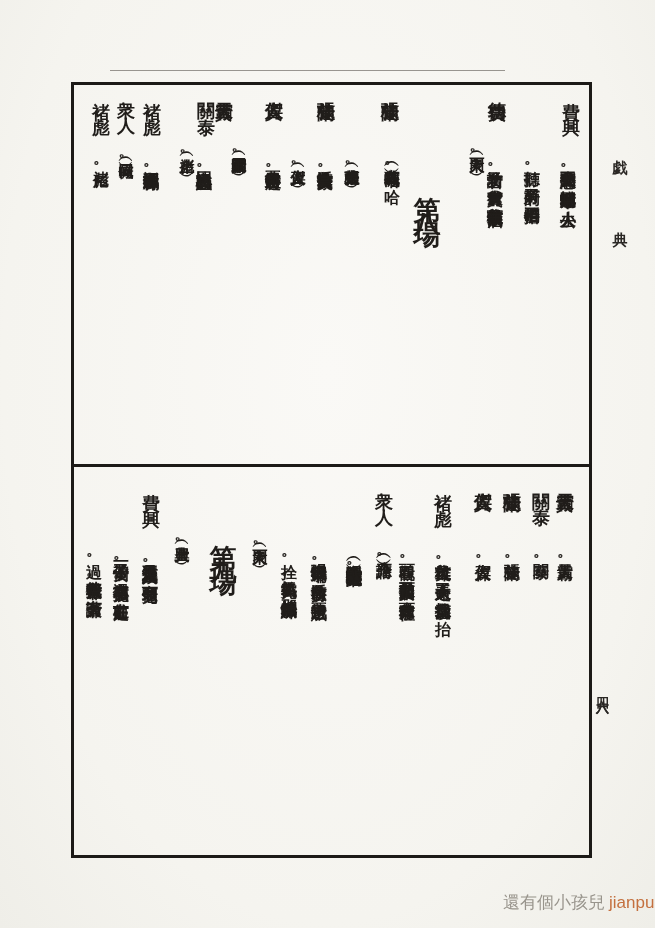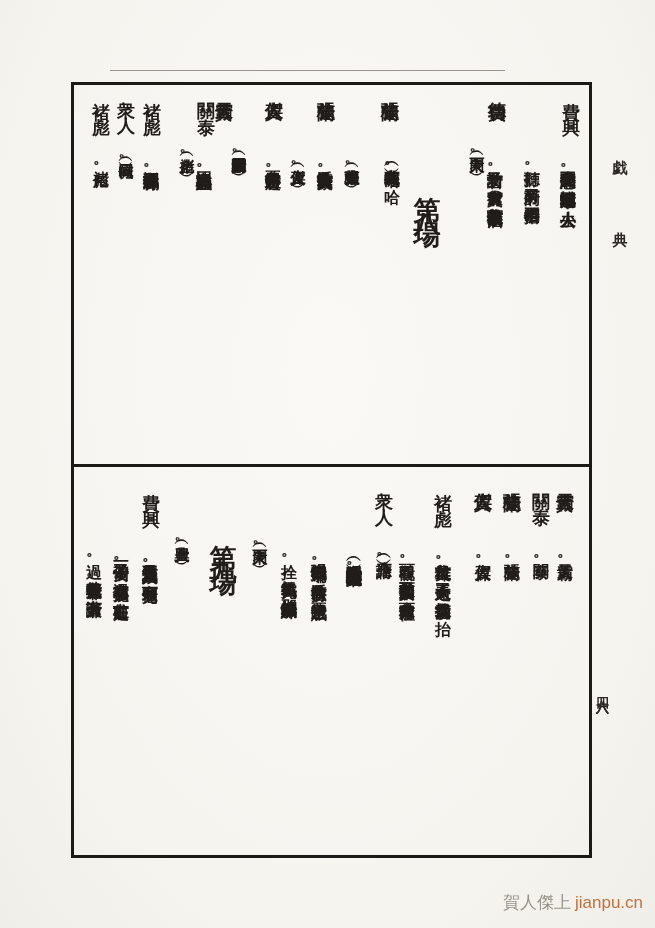--- a/index.html
+++ b/index.html
@@ -116,16 +116,16 @@
   <div class="vcol dir" style="left:174px;top:535px;">（費興上。）</div>
   <div class="vcol name" style="left:142px;top:479px;letter-spacing:16px;">費興</div>
   <div class="vcol txt" style="left:142px;top:551px;">這才是人不湊人天湊人。有一個老頭兒</div>
   <div class="vcol txt" style="left:113px;top:551px;">帶了一個女子。還有個小孩兒。在莊前走</div>
   <div class="vcol txt" style="left:86px;top:551px;">過。待我稟報大爺。有請大爺。</div>
 
   <div class="vcol margin-title" style="left:612px;top:148px;">戯典</div>
   <div class="vcol folio" style="left:596px;top:687px;">四六八</div>
 
   <div class="watermark">
-    <span class="wm-cn">賀人傑上</span><span class="wm-url">jianpu.cn</span>
+    <span class="wm-cn">還有個小孩兒</span><span class="wm-url">jianpu.cn</span>
   </div>
 
 </div>
 
 </body></html>

